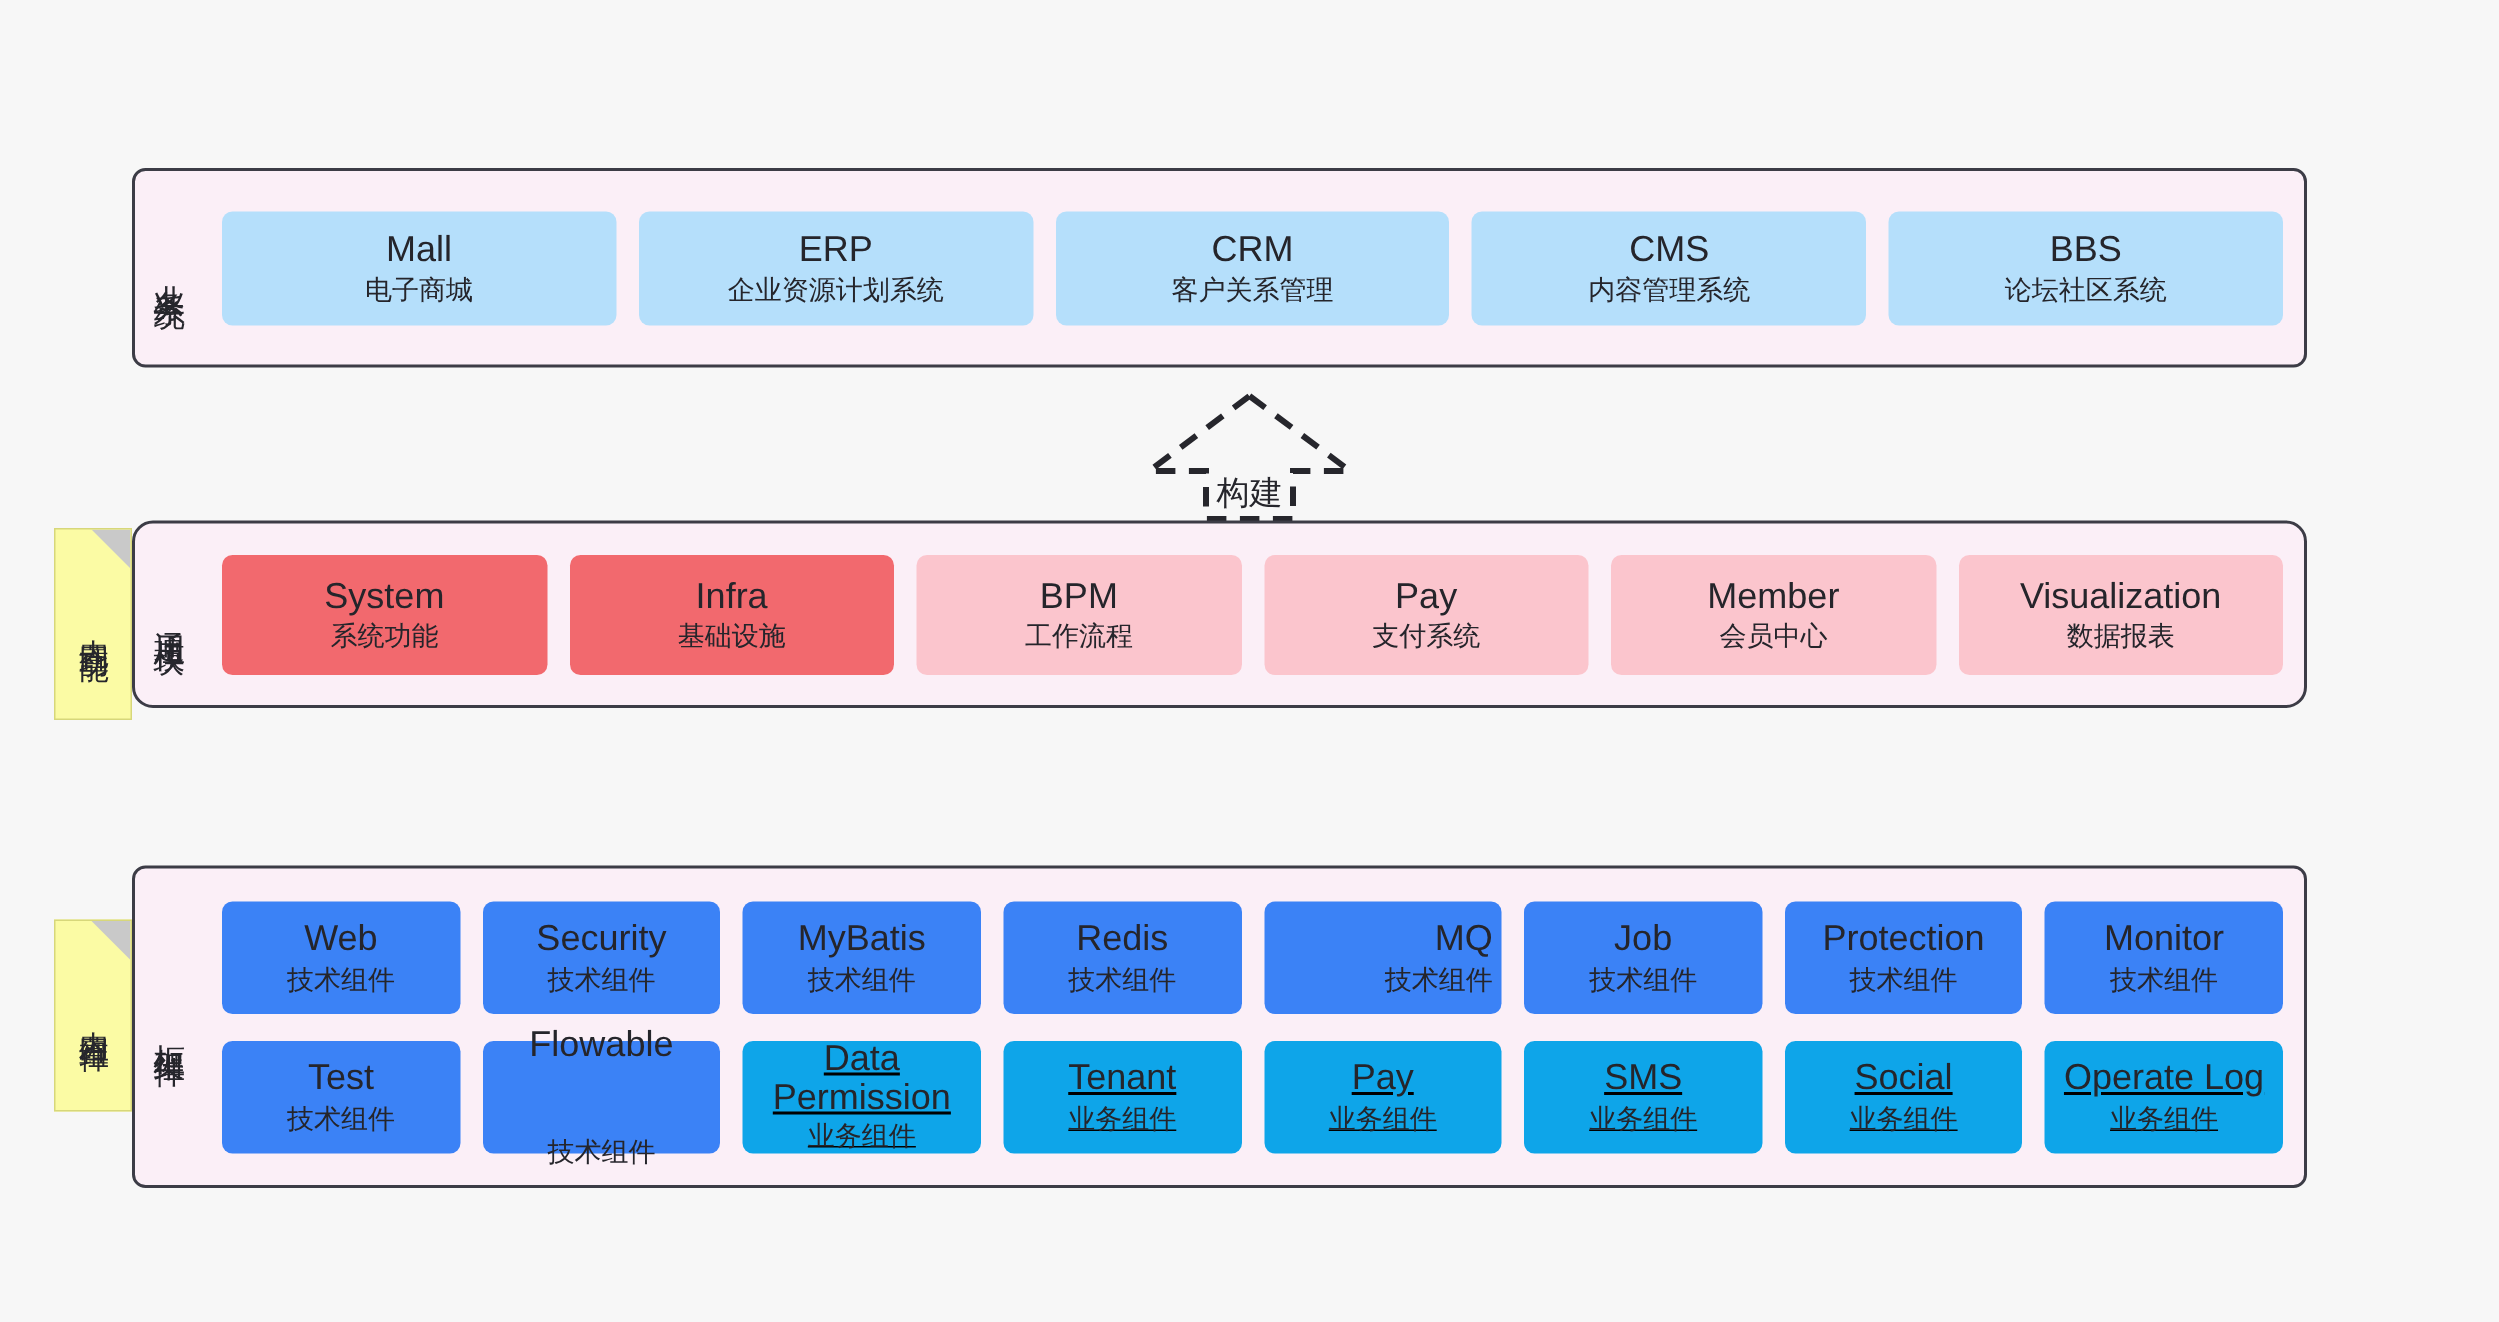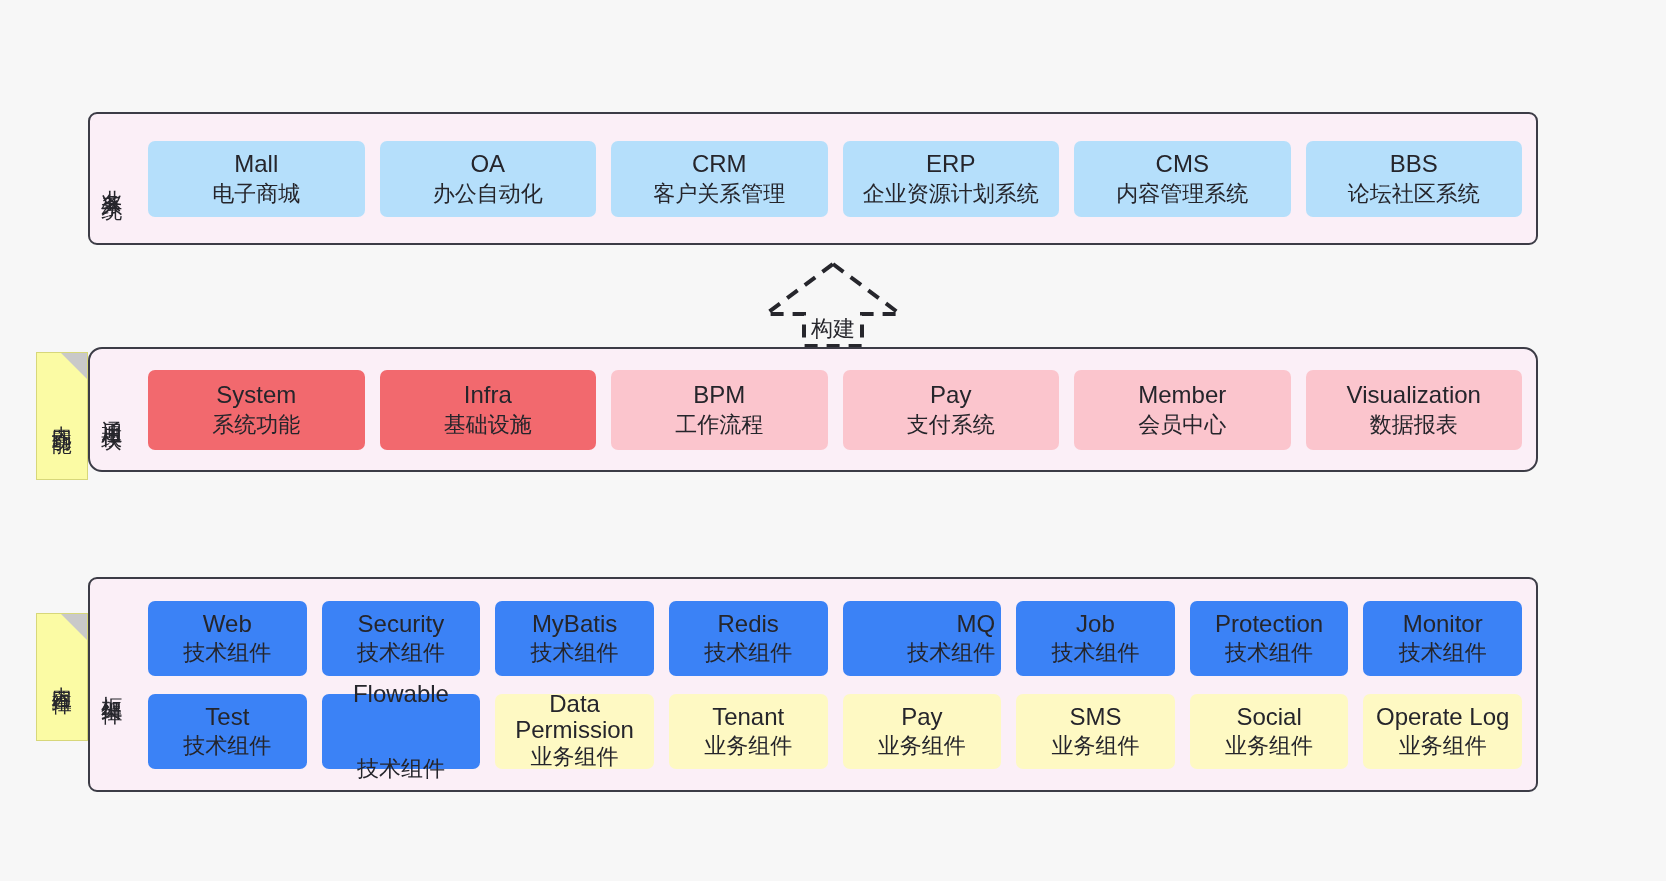--- a/index.html
+++ b/index.html
@@ -59,28 +59,28 @@
     border-radius: 7px;
     display: flex;
     flex-direction: column;
     align-items: center;
     justify-content: center;
     text-align: center;
     line-height: 1.28;
     padding: 4px 6px;
   }
   .cell .t1 { font-size: 24px; color: #25252b; }
-  .cell .t2 { font-size: 22px; color: #25252b; }
+  .cell .t2 { font-size: 18px; color: #25252b; }
 
   
   .c-blue        { background: #b5dffb; }
   .c-red         { background: #f2696e; }
   .c-pink        { background: #fbc5cd; }
   .c-green       { background: #3b82f6; }
-  .c-green-light { background: #fef9c3; }
+  .c-green-light { background: #0ea5e9; text-decoration: underline; }
 
   
   .note {
     position: absolute;
     box-sizing: border-box;
     background: #fbfba4;
     border: 1px solid #d7d77a;
     display: flex;
     align-items: center;
     justify-content: center;
@@ -127,30 +127,26 @@
 
   <div class="layer" style="left:88px; top:112px; width:1450px; height:133px;">
     <div class="layer-title">业务系统</div>
     <div class="layer-body">
       <div class="row">
         <div class="cell c-blue" style="height:76px;">
           <span class="t1">Mall</span>
           <span class="t2">电子商城</span>
         </div>
         <div class="cell c-blue" style="height:76px;">
-          <span class="t1">OA</span>
-          <span class="t2">办公自动化</span>
+          <span class="t1">ERP</span>
+          <span class="t2">企业资源计划系统</span>
         </div>
         <div class="cell c-blue" style="height:76px;">
           <span class="t1">CRM</span>
           <span class="t2">客户关系管理</span>
-        </div>
-        <div class="cell c-blue" style="height:76px;">
-          <span class="t1">ERP</span>
-          <span class="t2">企业资源计划系统</span>
         </div>
         <div class="cell c-blue" style="height:76px;">
           <span class="t1">CMS</span>
           <span class="t2">内容管理系统</span>
         </div>
         <div class="cell c-blue" style="height:76px;">
           <span class="t1">BBS</span>
           <span class="t2">论坛社区系统</span>
         </div>
       </div>

